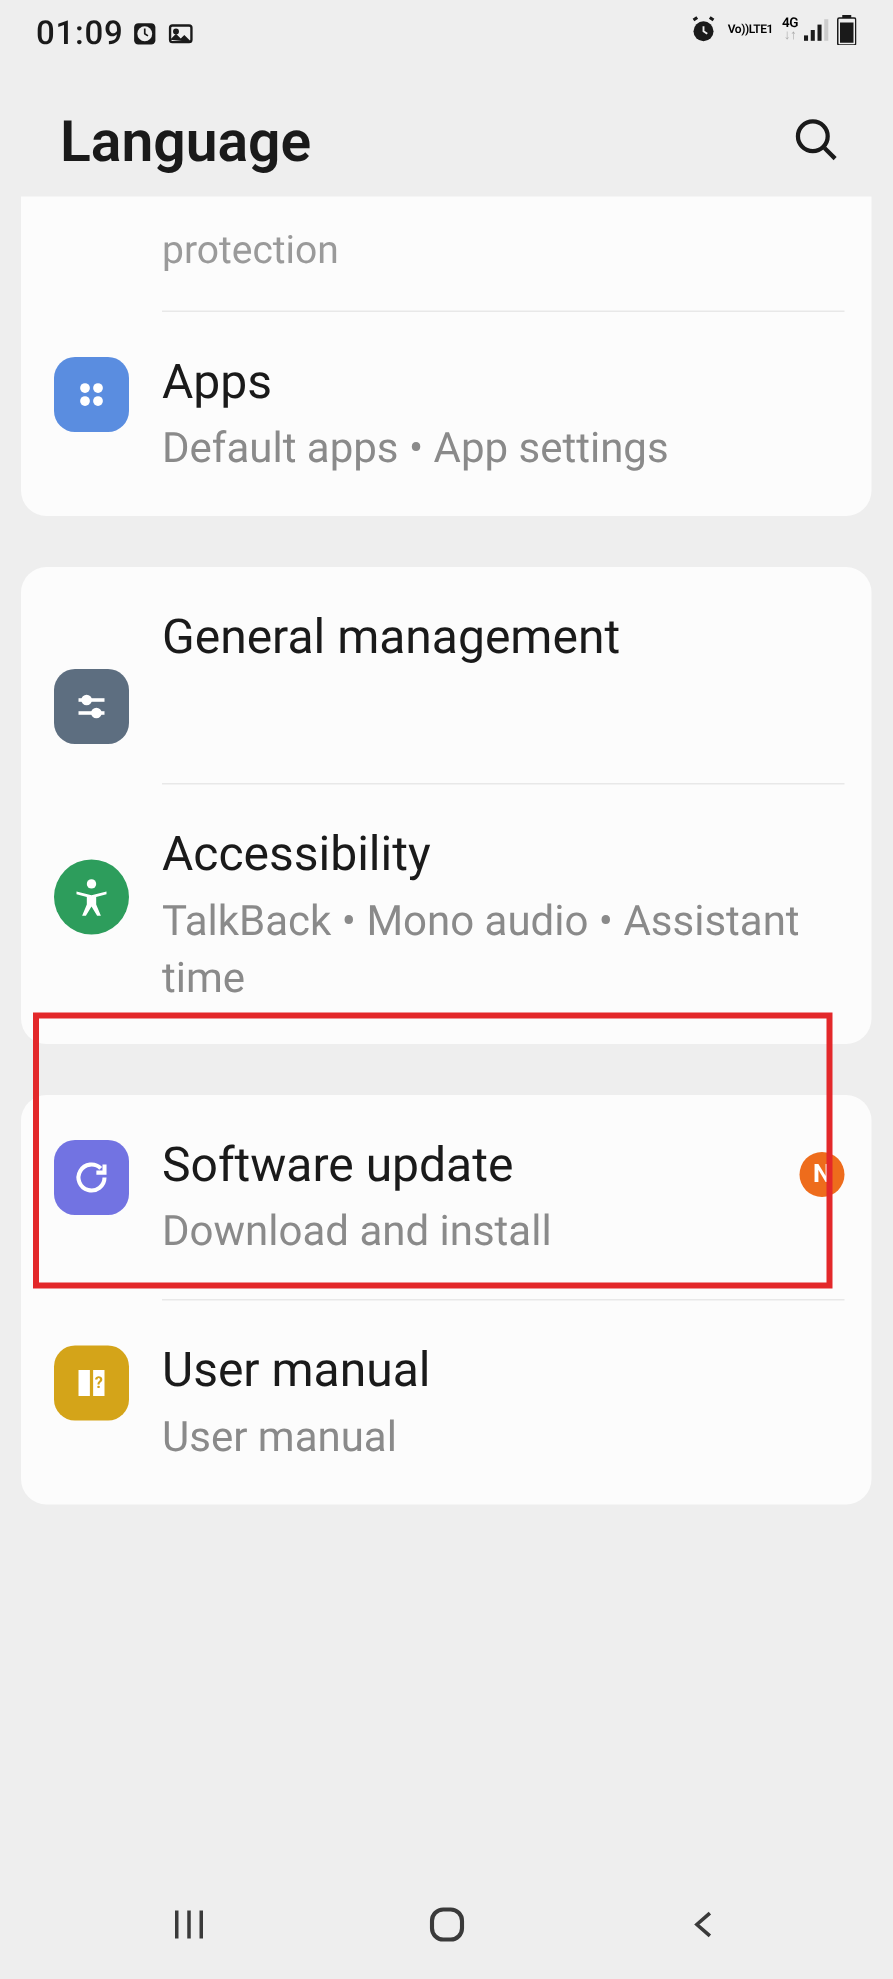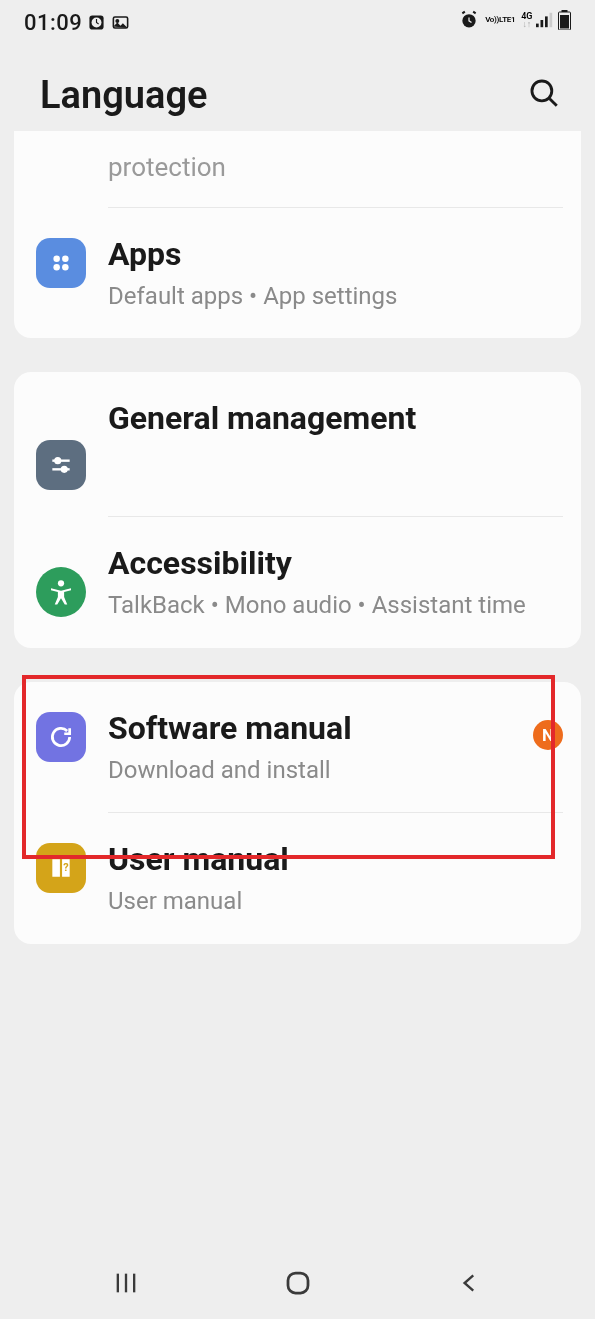--- a/index.html
+++ b/index.html
@@ -75,26 +75,26 @@
       border-radius: 14px;
       display: flex;
       align-items: center;
       justify-content: center;
       flex-shrink: 0;
       margin-top: 4px;
     }
     .item-text { flex: 1; min-width: 0; }
     .item-title {
       font-size: 32px;
-      font-weight: 700;
+      font-weight: 400;
       color: #1a1a1a;
       line-height: 1.25;
     }
     .item-sub {
-      font-size: 24px;
+      font-size: 28px;
       color: #8a8a8a;
       margin-top: 6px;
       line-height: 1.35;
     }
     .divider {
       height: 1px;
       background: #e8e8e8;
       margin-left: 94px;
       margin-right: 18px;
     }
@@ -262,21 +262,21 @@
 
 <div class="card">
   <div class="item">
     <div class="icon-wrap" style="background:#7273e2;">
       <svg width="26" height="26" viewBox="0 0 24 24" fill="none" stroke="white" stroke-width="2.5">
           <path d="M20 12 a8 8 0 1 1 -2.3 -5.6"></path>
           <path d="M20 4 v5 h-5" fill="none"></path>
         </svg>
     </div>
     <div class="item-text">
-      <div class="item-title">Software manual</div>
+      <div class="item-title">Software update</div>
       <div class="item-sub">Download and install</div>
     </div>
     <div class="badge-n">N</div>
   </div>
   <div class="divider"></div>
   <div class="item">
     <div class="icon-wrap" style="background:#d4a419;">
       <svg width="26" height="26" viewBox="0 0 24 24" fill="white">
           <path d="M4 4 h7 v16 h-7 z M13 4 h7 v16 h-7 z" fill="white"></path>
           <text x="16.5" y="15" font-size="10" fill="#d4a419" text-anchor="middle" font-weight="bold">?</text>

